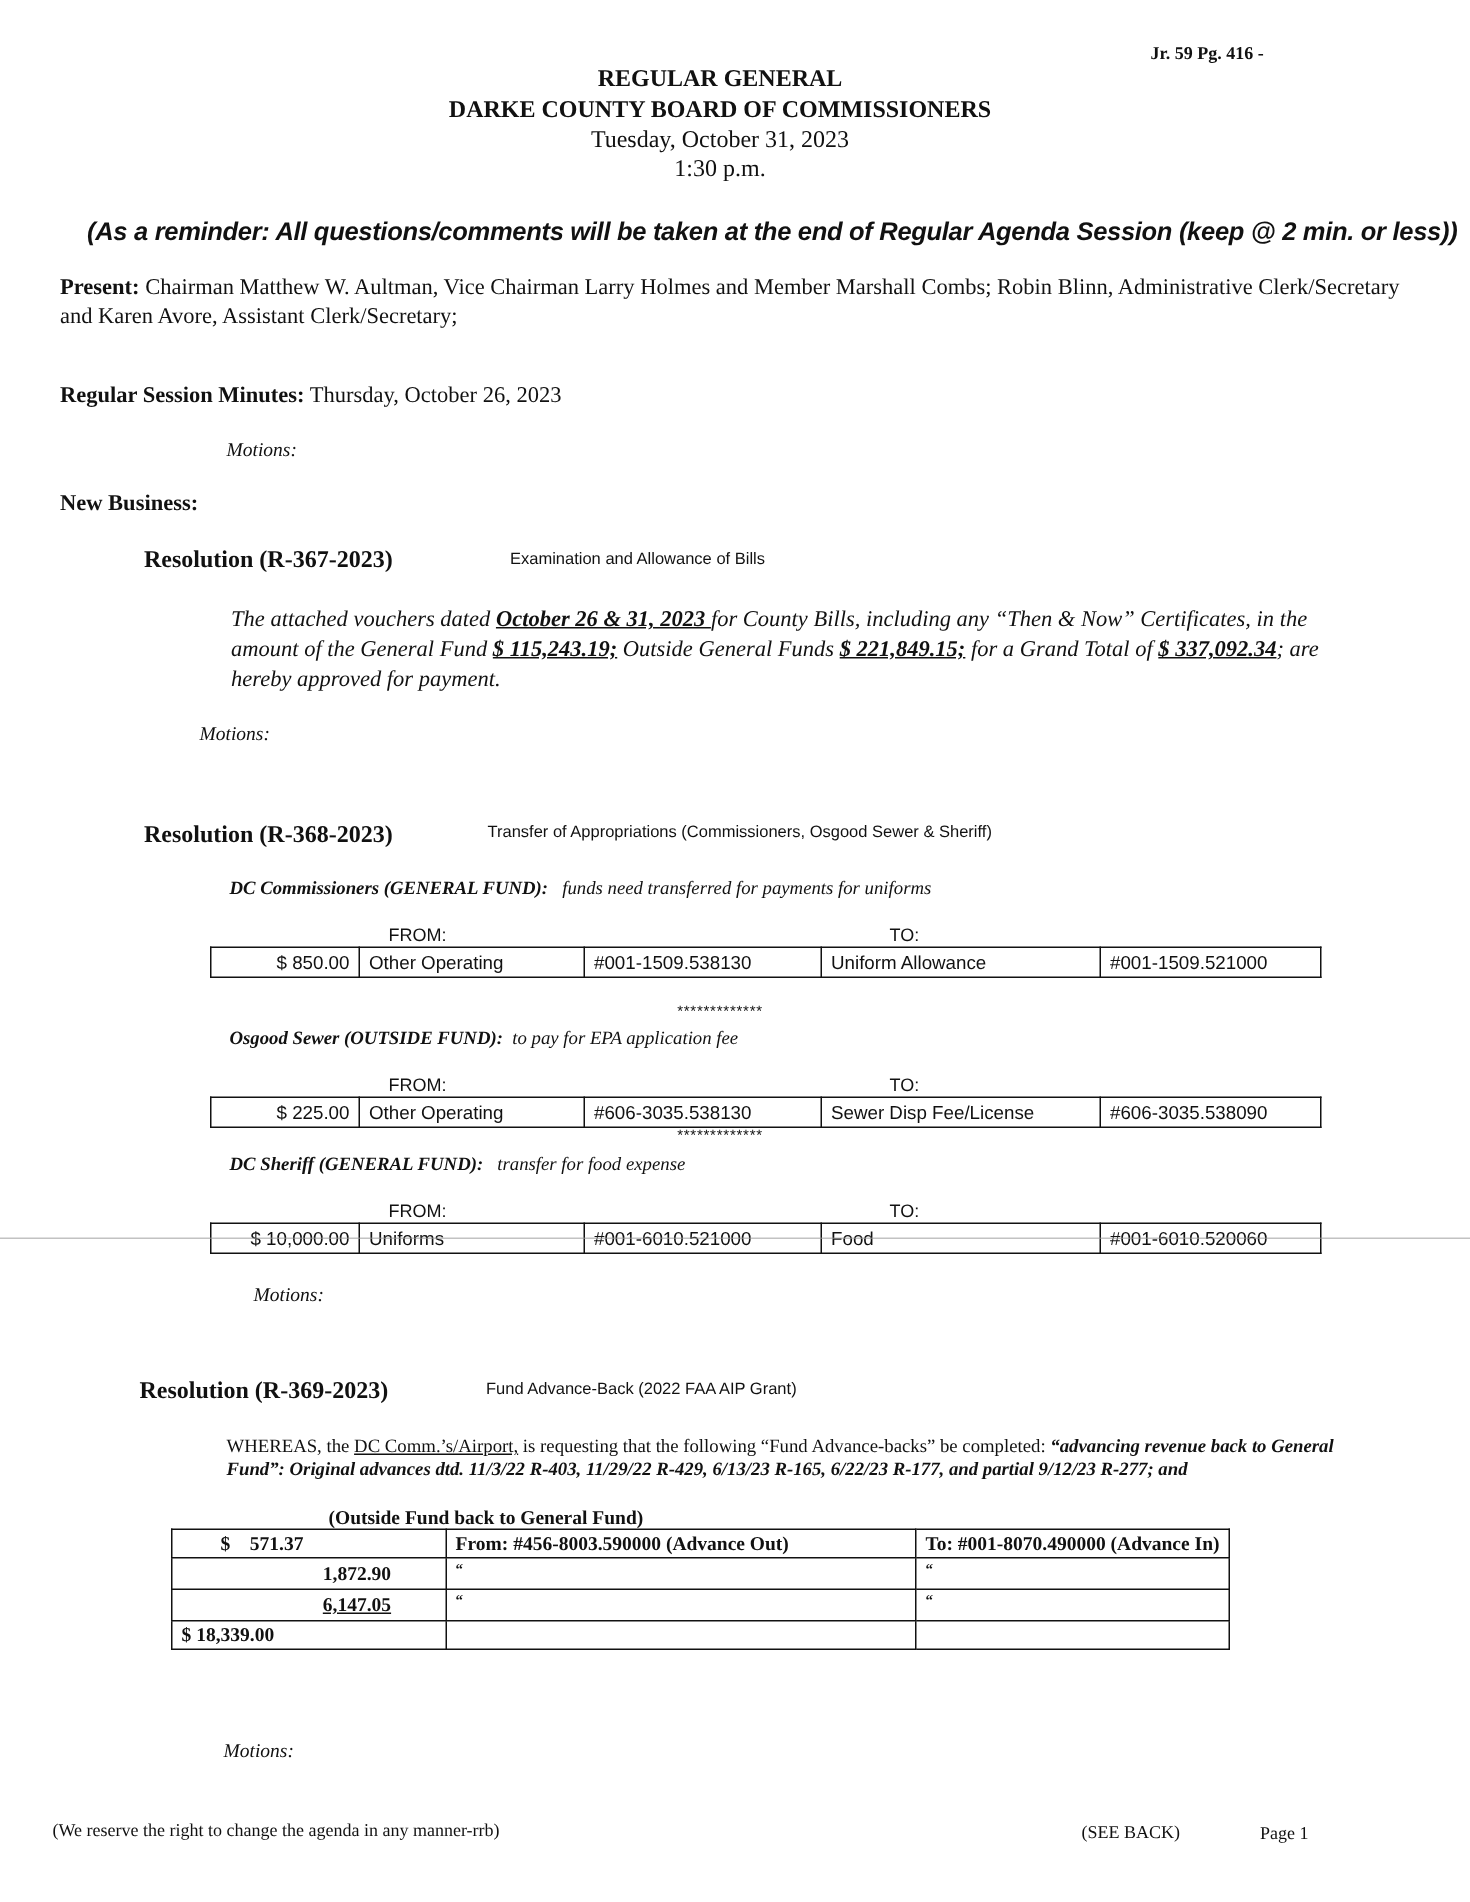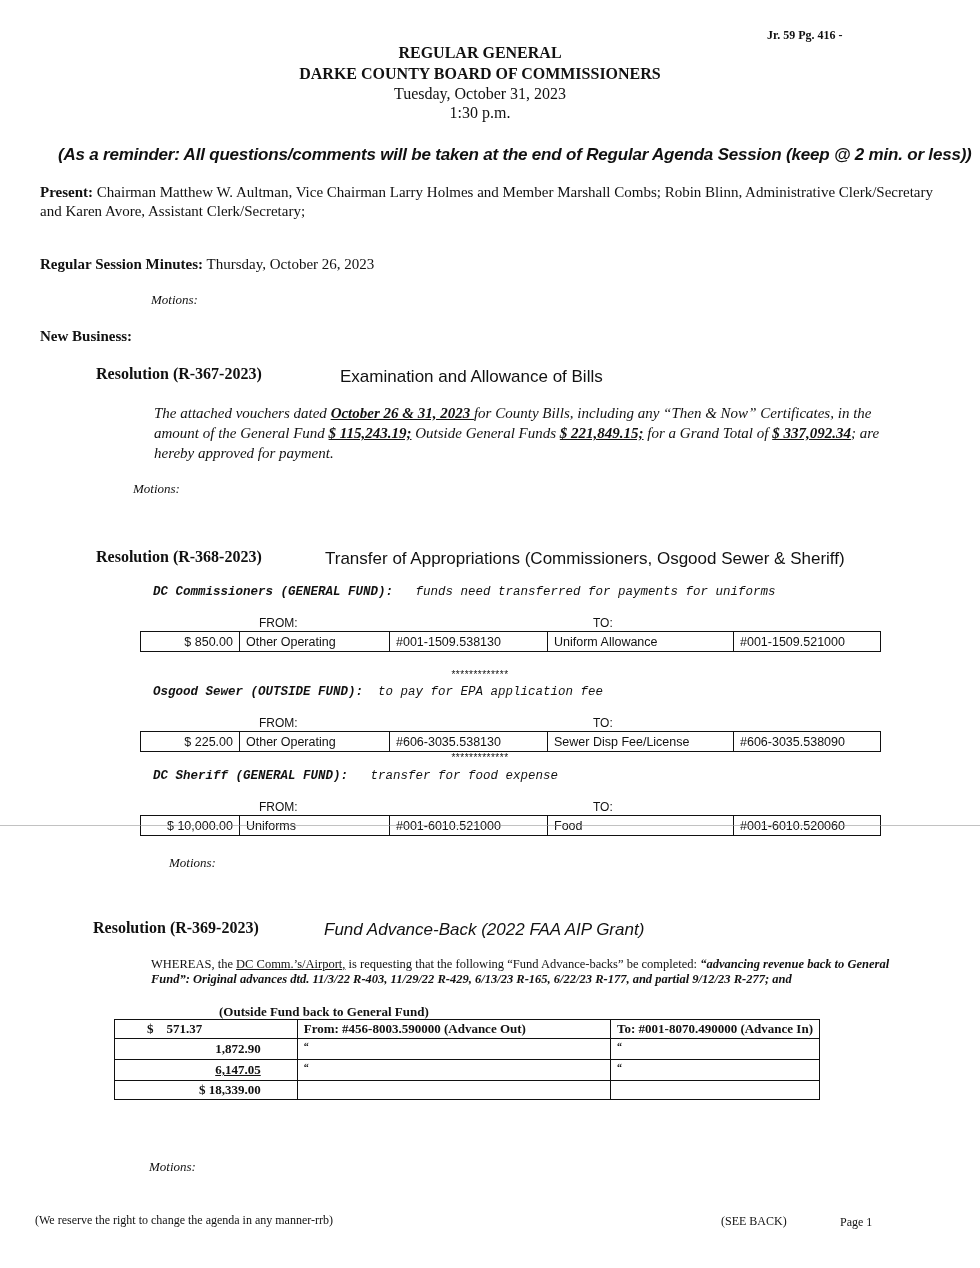--- a/index.html
+++ b/index.html
@@ -18,30 +18,30 @@
 
   #reminder { left: 58px; top: 145px; font-size: 17px; font-style: italic; font-weight: bold; letter-spacing: -0.2px; }
   #present { left: 40px; top: 183px; width: 900px; font-size: 15px; line-height: 19px; }
 
   #minutes { left: 40px; top: 256px; font-size: 15px; }
   .motions { font-size: 13px; font-style: italic; }
   #motions-1 { left: 151px; top: 292px; }
   #new-business { left: 40px; top: 328px; font-size: 15px; font-weight: bold; }
 
   .res-num { font-family: "Liberation Serif", serif; font-weight: bold; font-size: 16px; }
-  .res-title { font-family: "Liberation Sans", sans-serif; font-size: 17px; }
+  .res-title { font-family: "Liberation Sans", sans-serif; font-size: 11px; }
   #res1-num { left: 96px; top: 365px; }
   #res1-title { left: 340px; top: 367px; }
   #res1-body { left: 154px; top: 403px; width: 740px; font-size: 15px; font-style: italic; line-height: 20px; }
   #motions-2 { left: 133px; top: 481px; }
 
   #res2-num { left: 96px; top: 548px; }
   #res2-title { left: 325px; top: 549px; }
 
-  .fund-line { font-family: Liberation Mono, monospace; font-size: 12.5px; font-style: italic; }
+  .fund-line { font-family: Liberation Serif, serif; font-size: 12.5px; font-style: italic; }
   .fund-line b { font-weight: bold; }
   #fund1 { left: 153px; top: 585px; }
   #fund2 { left: 153px; top: 685px; }
   #fund3 { left: 153px; top: 769px; }
 
   .ft-label { font-family: "Liberation Sans", sans-serif; font-size: 12px; }
   #from1 { left: 259px; top: 616px; } #to1 { left: 593px; top: 616px; }
   #from2 { left: 259px; top: 716px; } #to2 { left: 593px; top: 716px; }
   #from3 { left: 259px; top: 800px; } #to3 { left: 593px; top: 800px; }
 
@@ -54,30 +54,30 @@
   #t1 { top: 631px; } #t2 { top: 731px; } #t3 { top: 815px; }
 
   .stars { font-family: "Liberation Sans", sans-serif; font-size: 10px; letter-spacing: 0.5px; left: 425px; width: 110px; text-align: center; }
   #stars1 { top: 669px; } #stars2 { top: 752px; }
 
   #scan-line { left: 0; top: 825px; width: 980px; height: 1px; background: #9a9a9a; opacity: 0.6; }
 
   #motions-3 { left: 169px; top: 855px; }
 
   #res3-num { left: 93px; top: 919px; }
-  #res3-title { left: 324px; top: 920px; font-style: italic; }
+  #res3-title { left: 324px; top: 920px; }
   #res3-body { left: 151px; top: 957px; width: 740px; font-size: 12.5px; line-height: 15px; }
   #res3-body .bi { font-style: italic; font-weight: bold; }
   #outside-caption { left: 219px; top: 1004px; font-size: 13px; font-weight: bold; }
 
   table.adv { position: absolute; left: 114px; top: 1019px; width: 706px; border-collapse: collapse; font-family: "Liberation Serif", serif; font-size: 13px; font-weight: bold; }
   table.adv td { border: 1.5px solid #111; height: 18px; padding: 0 6px; white-space: nowrap; }
   table.adv td.amt { width: 115px; text-align: right; padding-right: 36px; }
   table.adv td.amt.first { text-align: left; padding-left: 32px; }
-  table.adv td.amt.total { text-align: right; padding-left: 6px; }
+  table.adv td.amt.total { text-align: left; padding-left: 6px; }
   table.adv td.c2 { width: 302px; }
   table.adv td.ditto { font-size: 10px; vertical-align: top; padding-top: 2px; }
 
   #motions-4 { left: 149px; top: 1159px; }
 
   #footer-note { left: 35px; top: 1213px; font-size: 12px; }
   #see-back { left: 721px; top: 1214px; font-size: 12px; }
   #page-num { left: 840px; top: 1215px; font-size: 12px; }
 </style>
 </head>

